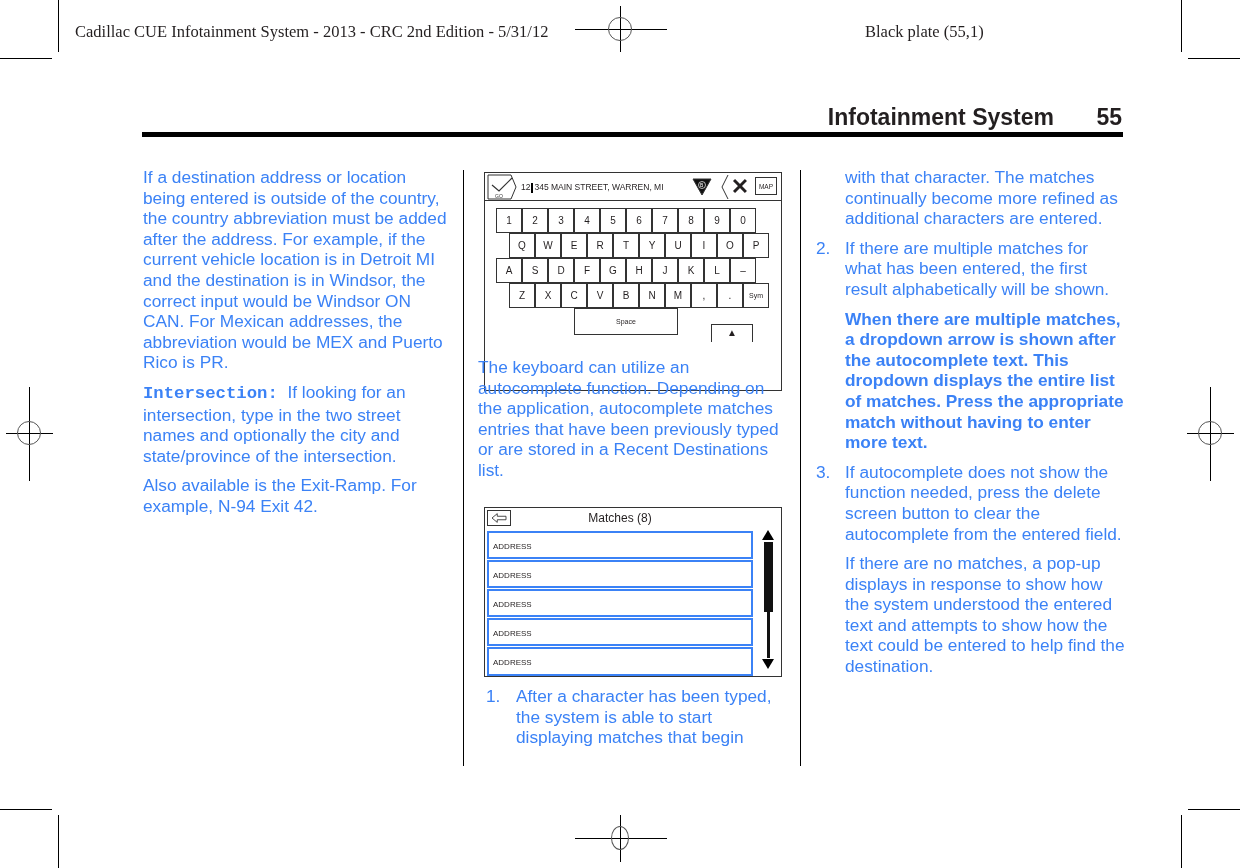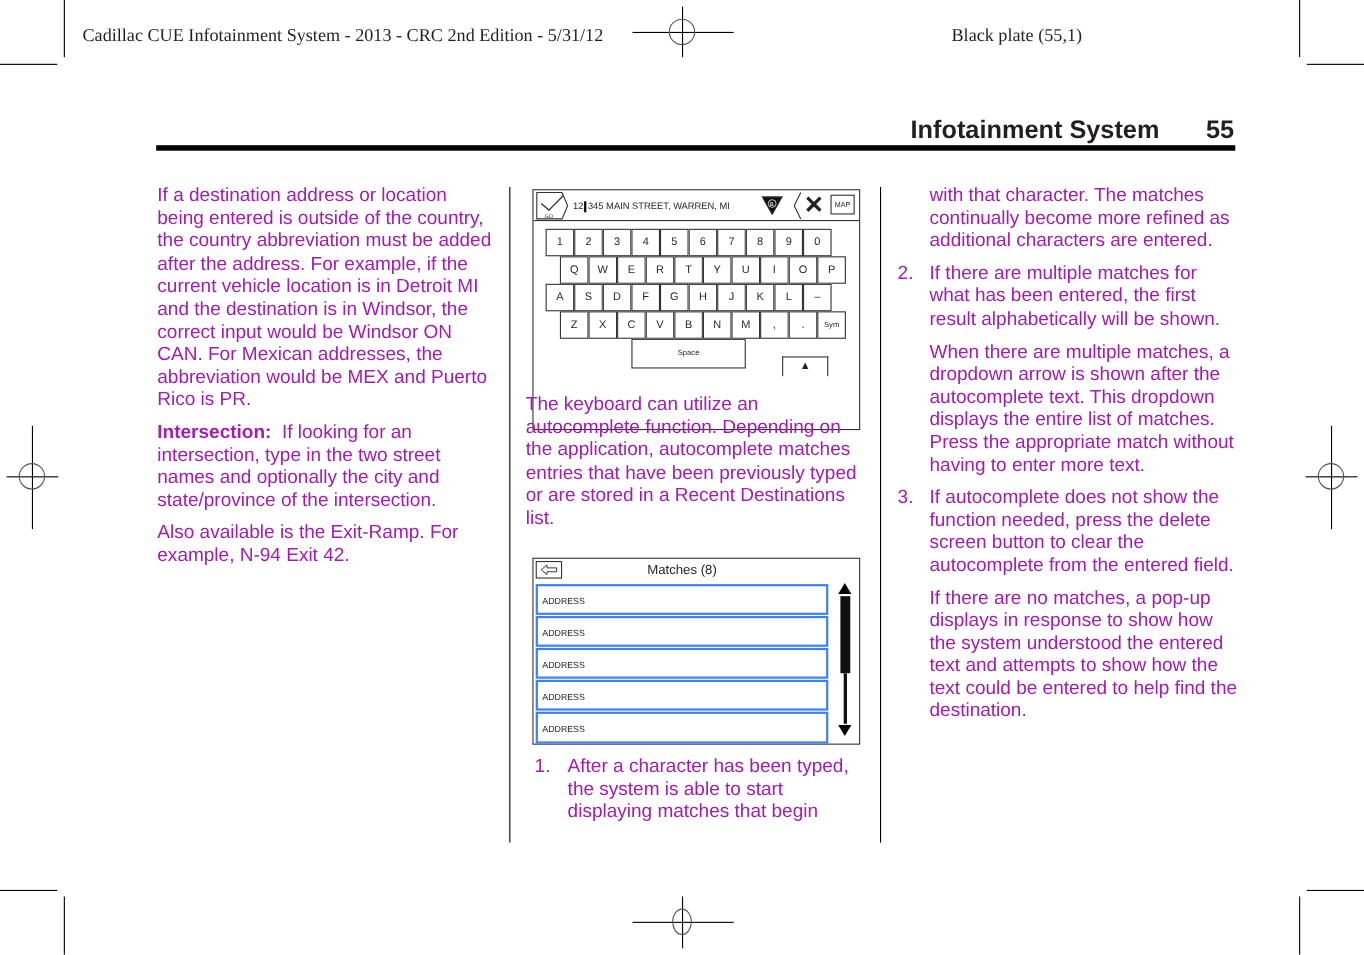--- a/index.html
+++ b/index.html
@@ -5,27 +5,27 @@
   html, body { margin:0; padding:0; background:#ffffff; }
   body { width:1240px; height:868px; position:relative; overflow:hidden; font-family:"Liberation Sans", sans-serif; color:#231f20; }
   .abs { position:absolute; }
   .crop { position:absolute; background:#000; }
   .reg { position:absolute; width:24px; height:24px; border:1px solid #555; border-radius:50%; box-sizing:border-box; }
   .plate-left { position:absolute; left:75px; top:22px; font-family:"Liberation Serif", serif; font-size:16.5px; color:#231f20; white-space:nowrap; }
   .plate-right { position:absolute; left:865px; top:22px; font-family:"Liberation Serif", serif; font-size:16.5px; color:#231f20; white-space:nowrap; }
   .hdr-title { position:absolute; right:186px; top:104px; font-size:23px; font-weight:bold; color:#231f20; }
   .hdr-page { position:absolute; right:118px; top:104px; font-size:23px; font-weight:bold; color:#231f20; }
   .hdr-rule { position:absolute; left:142px; top:132px; width:981px; height:5px; background:#000; }
-  .col { position:absolute; font-size:17.3px; line-height:20.6px; color:#a21caf; }
+  .col { position:absolute; font-size:17.3px; line-height:20.6px; color:#3b82f6; }
   .col p { margin:0 0 9px 0; }
   .vrule { position:absolute; width:1px; background:#000; top:170px; height:596px; }
   .li { position:relative; padding-left:38px; }
   .li .num { position:absolute; left:0; top:0; }
   .indent { padding-left:38px; }
-  b { font-weight:bold; }
+  b { font-weight:bold;font-family:Liberation Mono, monospace; }
 
   
   .kb { position:absolute; left:484px; top:172px; width:298px; height:219px; border:1.5px solid #333; box-sizing:border-box; background:#fff; }
   .kb-top { position:absolute; left:0; top:0; width:100%; height:28px; }
   .kb-go { position:absolute; left:2px; top:1px; width:30px; height:26px; font-size:6px; }
   .kb-field { position:absolute; left:36px; top:2px; width:200px; height:24px; font-size:8.5px; line-height:24px; white-space:nowrap; }
   .kb-cursor { display:inline-block; width:2px; height:10px; background:#000; vertical-align:middle; margin:0 1px; }
   .kb-badge { position:absolute; left:207px; top:5px; }
   .kb-x { position:absolute; left:240px; top:2px; width:30px; height:24px; font-size:22px; font-weight:bold; line-height:24px; text-align:center; }
   .kb-map { position:absolute; left:270px; top:4px; width:22px; height:18px; border:1px solid #333; font-size:6.5px; line-height:18px; text-align:center; box-sizing:border-box; }
@@ -192,19 +192,19 @@
     <span style="display:block;padding-left:-8px;">After a character has been typed, the system is able to start displaying matches that begin</span>
   </div>
 </div>
 
 <div class="col" style="left:816px;top:167px;width:310px;">
   <p class="indent" style="padding-left:29px;">with that character. The matches continually become more refined as additional characters are entered.</p>
   <div class="li" style="padding-left:29px;margin-bottom:9px;">
     <span class="num">2.</span>
     <span>If there are multiple matches for what has been entered, the first result alphabetically will be shown.</span>
   </div>
-  <p class="indent" style="padding-left:29px;">When there are multiple matches, a dropdown arrow is shown after the autocomplete text. This dropdown displays the entire list of matches. Press the appropriate match without having to enter more text.</p>
+  <p class="indent" style="padding-left:29px;font-weight:bold;">When there are multiple matches, a dropdown arrow is shown after the autocomplete text. This dropdown displays the entire list of matches. Press the appropriate match without having to enter more text.</p>
   <div class="li" style="padding-left:29px;margin-bottom:9px;">
     <span class="num">3.</span>
     <span>If autocomplete does not show the function needed, press the delete screen button to clear the autocomplete from the entered field.</span>
   </div>
   <p class="indent" style="padding-left:29px;">If there are no matches, a pop-up displays in response to show how the system understood the entered text and attempts to show how the text could be entered to help find the destination.</p>
 </div>
 
 </body></html>

